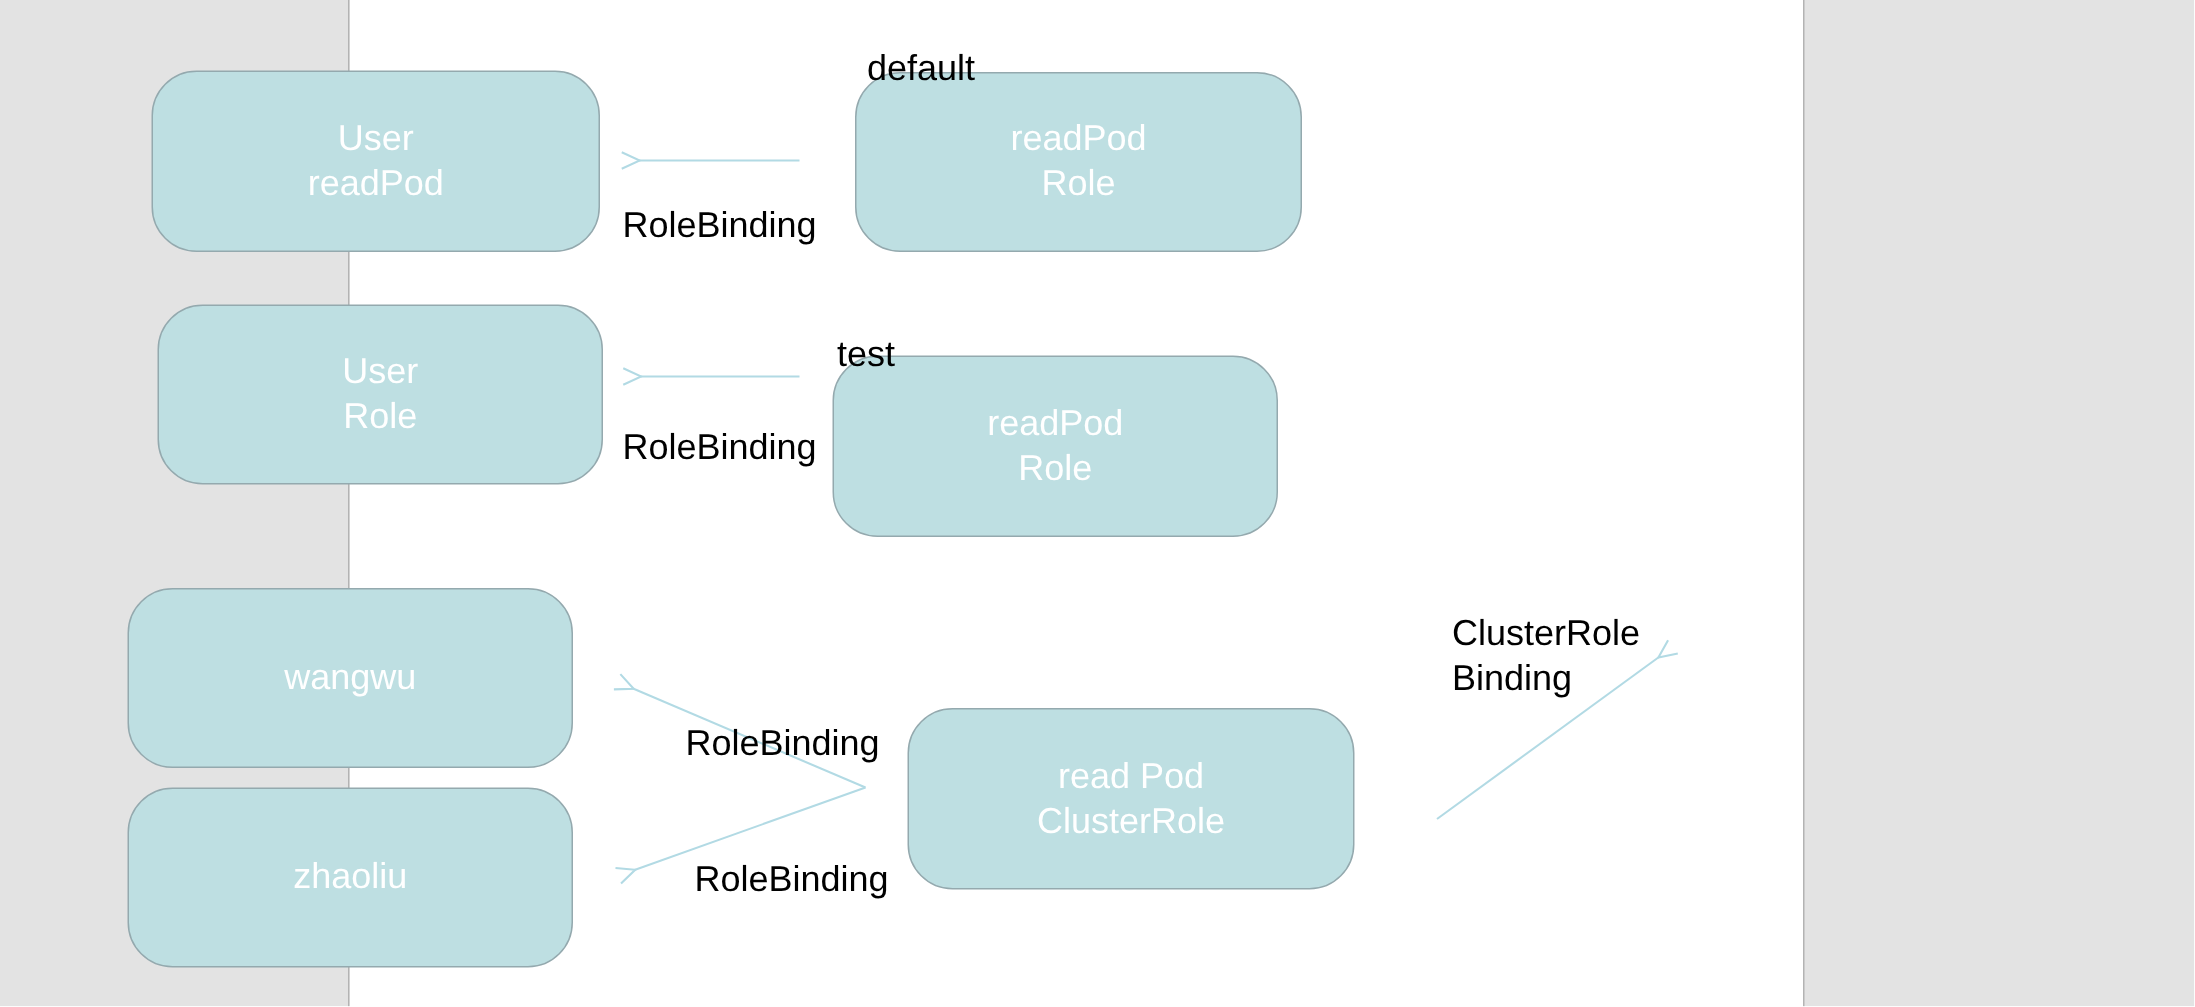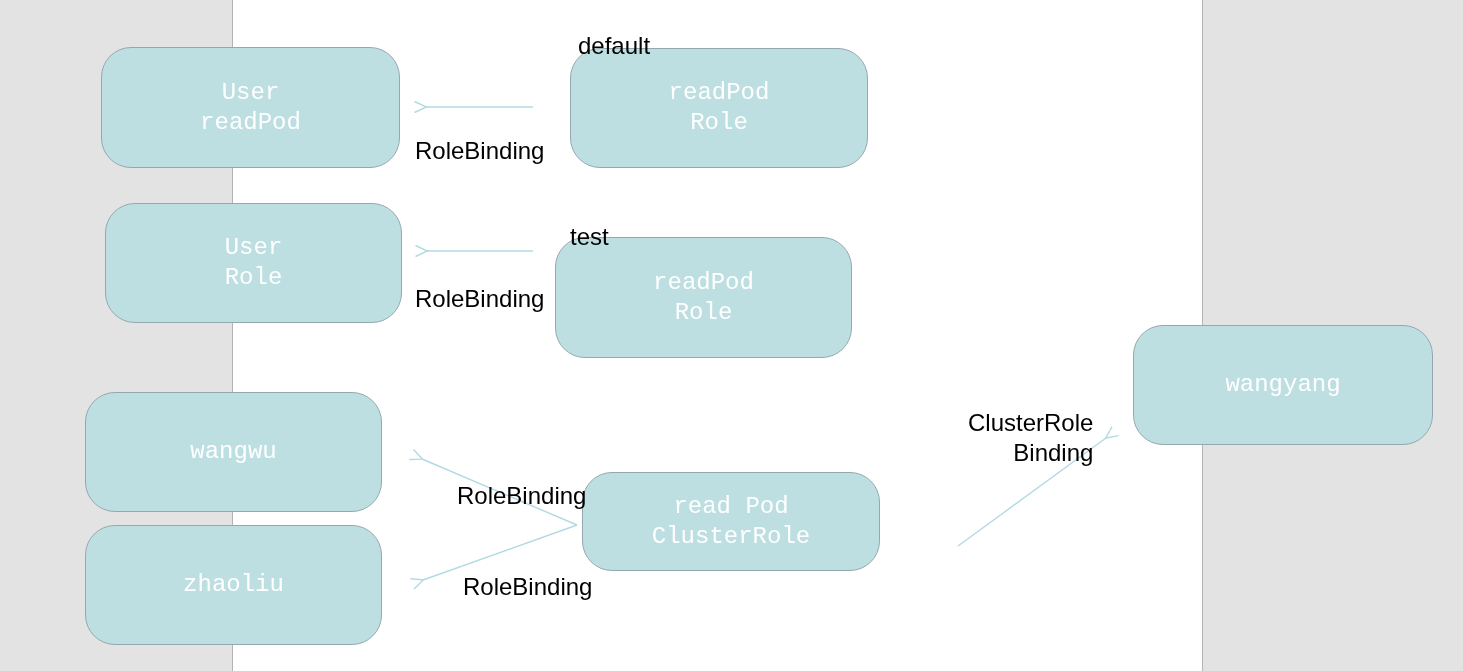--- a/index.html
+++ b/index.html
@@ -14,24 +14,24 @@
   .arrows{position:absolute;left:0;top:0;width:1463px;height:671px;z-index:1;}
   .arrow-stroke{stroke:var(--arrow,#b2dae4);stroke-width:1.4;fill:none;}
   .node{
     position:absolute;z-index:2;box-sizing:border-box;
     background:var(--node-fill,#bedfe2);
     border:1px solid var(--node-border,#94a9ae);
     border-radius:30px;
     display:flex;flex-direction:column;align-items:center;justify-content:center;
     color:var(--node-text,#ffffff);font-size:24px;line-height:30px;text-align:center;
   }
-  .node span{display:block;font-family:Liberation Mono, monospace;}
+  .node span{display:block;}
   .lbl{
     position:absolute;z-index:3;color:var(--label-text,#000000);
-    font-size:24px;line-height:27px;white-space:nowrap;text-align:right;
+    font-size:24px;line-height:27px;white-space:nowrap;
   }
   .lbl span{display:block;line-height:30px;}
 </style>
 </head>
 <body>
 
 <div class="stage">
 
   <div class="bg-strip bg-left"></div>
   <div class="bg-strip bg-right"></div>
@@ -82,35 +82,31 @@
   <div class="node" style="left:85px;top:525px;width:297px;height:120px">
     <span>zhaoliu</span>
     <span></span>
   </div>
 
   <div class="node" style="left:85px;top:392px;width:297px;height:120px">
     <span>wangwu</span>
     <span></span>
   </div>
 
-  <div class="node" style="left:582px;top:472px;width:298px;height:99px">
+  <div class="node" style="left:605px;top:472px;width:298px;height:121px">
     <span>read Pod</span>
     <span>ClusterRole</span>
   </div>
 
-  <div class="node" style="left:1133px;top:325px;width:300px;height:120px">
-    <span>wangyang</span>
-    <span></span>
-  </div>
 
   <div class="lbl" style="left:578px;top:32px">default</div>
 
   <div class="lbl" style="left:415px;top:137px">RoleBinding</div>
 
-  <div class="lbl" style="left:570px;top:223px">test</div>
+  <div class="lbl" style="left:558px;top:223px">test</div>
 
   <div class="lbl" style="left:415px;top:285px">RoleBinding</div>
 
   <div class="lbl" style="left:457px;top:482px">RoleBinding</div>
 
   <div class="lbl" style="left:463px;top:573px">RoleBinding</div>
 
   <div class="lbl" style="left:968px;top:408px">
     <span>ClusterRole</span>
     <span>Binding</span>

